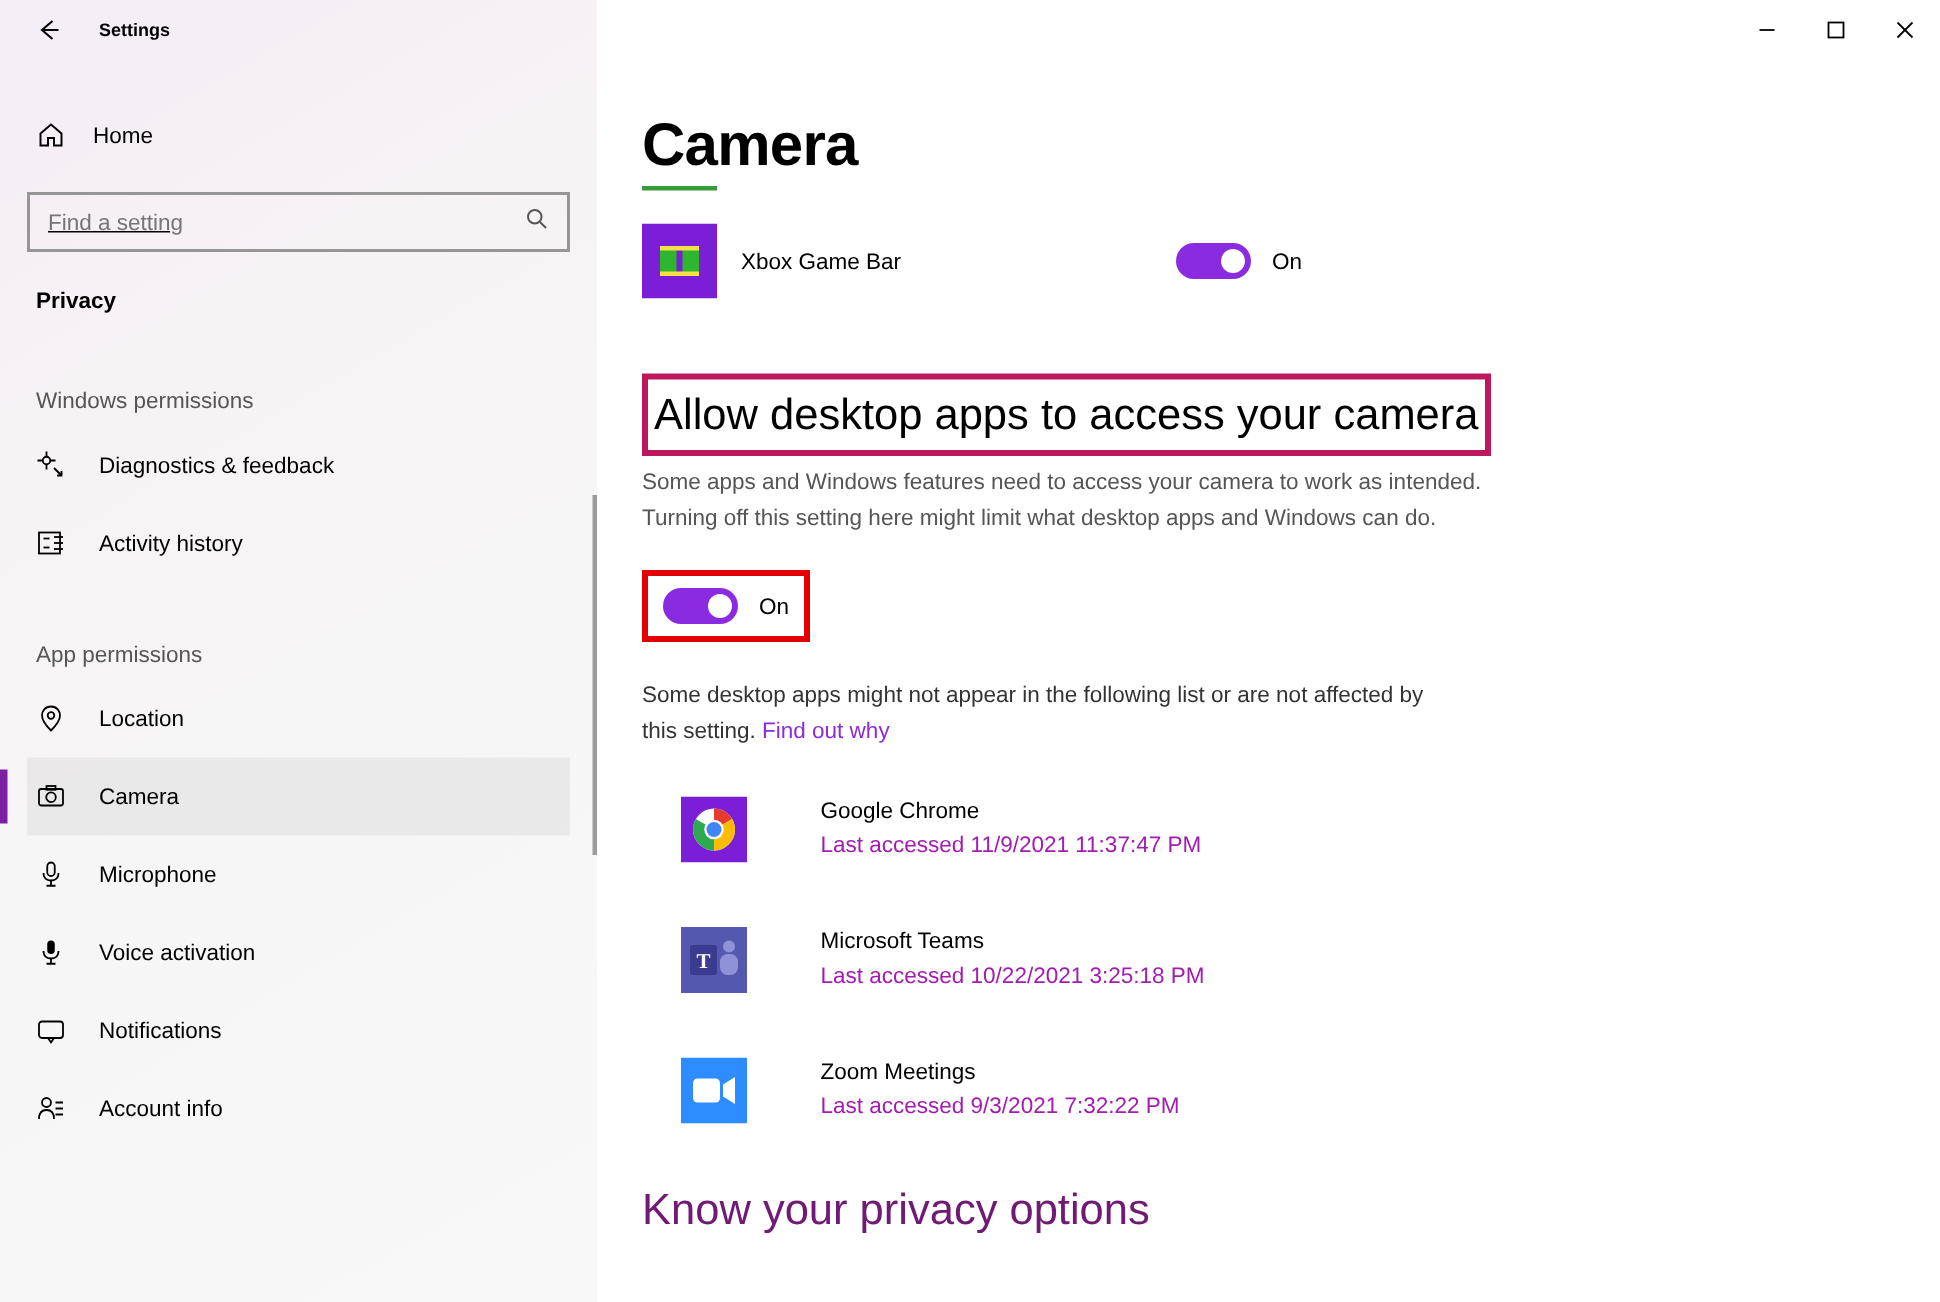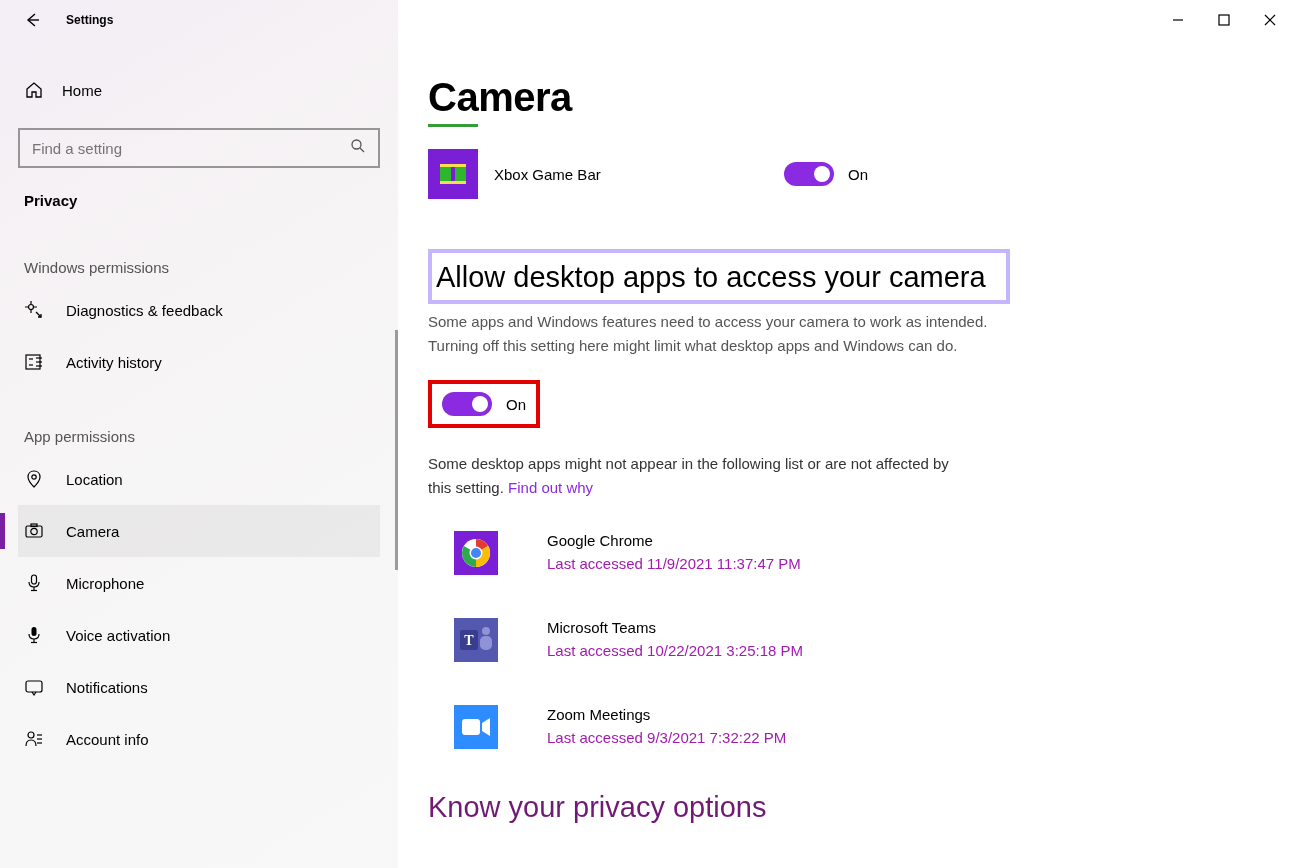--- a/index.html
+++ b/index.html
@@ -61,21 +61,21 @@
     padding: 10px 6px;
     font-size: 15px;
     cursor: pointer;
   }
   .search-box {
     margin-top: 18px;
     border: 2px solid #969696;
     background: transparent;
     height: 40px;
     padding: 0 12px;
-    display: flex; align-items: center; justify-content: space-between;
+    display: flex; align-items: center; justify-content: space-between; text-decoration: underline;
   }
   .search-box input {
     border: none; background: transparent; outline: none;
     font-size: 15px; color: #555; width: 100%;
     font-family: inherit;
   }
   .category-label {
     margin-top: 24px;
     font-size: 15px;
     padding: 0 6px;
@@ -168,22 +168,22 @@
     width: 16px; height: 16px;
     background: #fff;
     border-radius: 50%;
     top: 4px; right: 4px;
   }
   .toggle-label { font-size: 15px; }
 
   
   .section-title-box {
     margin-top: 50px;
-    border: 4px solid #c4b5fd;
-    padding: 8px 20px 6px 4px;
+    border: 4px solid #be185d;
+    padding: 8px 4px 6px 4px;
     display: inline-block;
   }
   .section-title {
     font-size: 29px;
     font-weight: 400;
   }
   .section-desc {
     font-size: 15px;
     color: #555;
     max-width: 560px;

